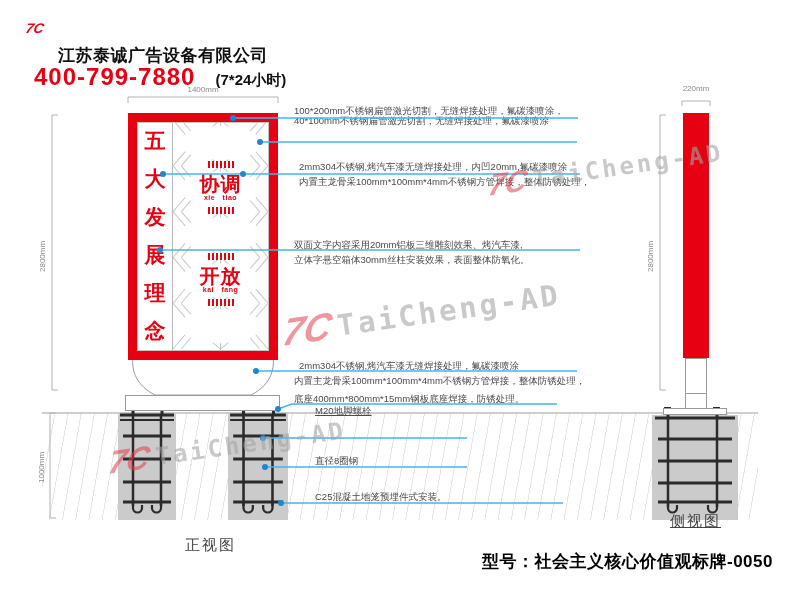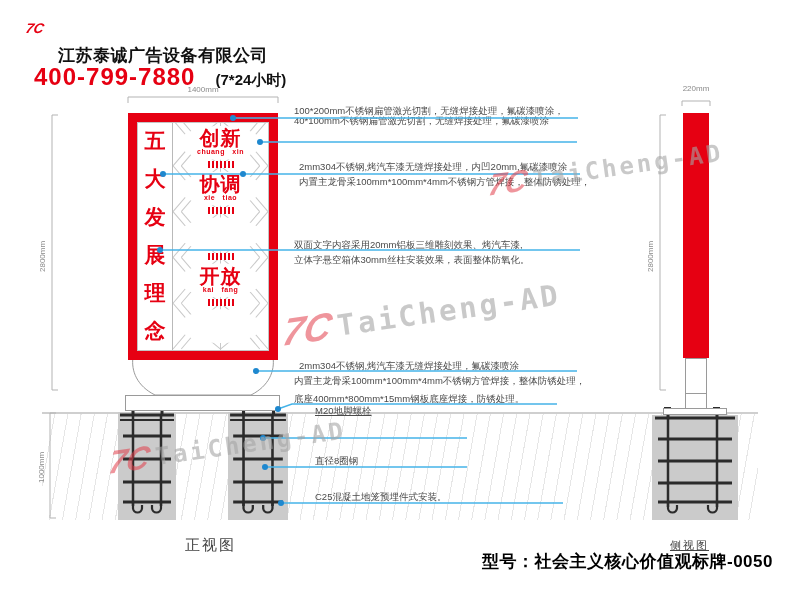--- a/index.html
+++ b/index.html
@@ -164,24 +164,20 @@
             <path d="M8,135 L27,158 L8,181 M84,135 L65,158 L84,181"></path>
             <path d="M8,181 L27,204 L8,227 M84,181 L65,204 L84,227"></path>
             <path d="M46,-3 V228"></path>
           </g>
           <ellipse cx="46" cy="20" rx="40" ry="17" fill="#ffffff"></ellipse>
           <ellipse cx="46" cy="66" rx="40" ry="17" fill="#ffffff"></ellipse>
           <ellipse cx="46" cy="112" rx="40" ry="17" fill="#ffffff"></ellipse>
           <ellipse cx="46" cy="158" rx="40" ry="17" fill="#ffffff"></ellipse>
           <ellipse cx="46" cy="204" rx="40" ry="17" fill="#ffffff"></ellipse>
         </svg>
-        <div class="word-group" style="top:5px;">
-          <div class="word-cn">创新</div>
-          <div class="word-py">chuang xin</div>
-        </div>
         <div class="sep" style="top:38px;"></div>
         <div class="word-group" style="top:51px;">
           <div class="word-cn">协调</div>
           <div class="word-py">xie tiao</div>
         </div>
         <div class="sep" style="top:84px;"></div>
         <div class="sep" style="top:130px;"></div>
         <div class="word-group" style="top:143px;">
           <div class="word-cn">开放</div>
           <div class="word-py">kai fang</div>
@@ -237,21 +233,21 @@
     <g stroke="#b3b3b3" stroke-width="1" fill="none">
       <path d="M128,97 H278 M128,97 v6 M278,97 v6"></path>
       <path d="M52,115 V390 M52,115 h6 M52,390 h6"></path>
       <path d="M50,413 V518 M50,413 h6 M50,518 h6"></path>
       <path d="M660,115 V390 M660,115 h6 M660,390 h6"></path>
       <path d="M682,101 H710 M682,101 v5 M710,101 v5"></path>
     </g>
   </svg>
 
   <div class="abs view-label" style="left:185px;top:536px;">正视图</div>
-  <div class="abs view-label" style="left:670px;top:538px;font-size:11px;text-decoration:underline;">侧视图</div>
+  <div class="abs view-label" style="left:670px;top:512px;font-size:15px;text-decoration:underline;">侧视图</div>
   <div class="abs model">型号：社会主义核心价值观标牌-0050</div>
 
   <div class="abs wm wm1">
     <span class="wm-logo">7C</span>
     <span class="wm-text">TaiCheng-AD</span>
   </div>
   <div class="abs wm wm2">
     <span class="wm-logo">7C</span>
     <span class="wm-text">TaiCheng-AD</span>
   </div>

